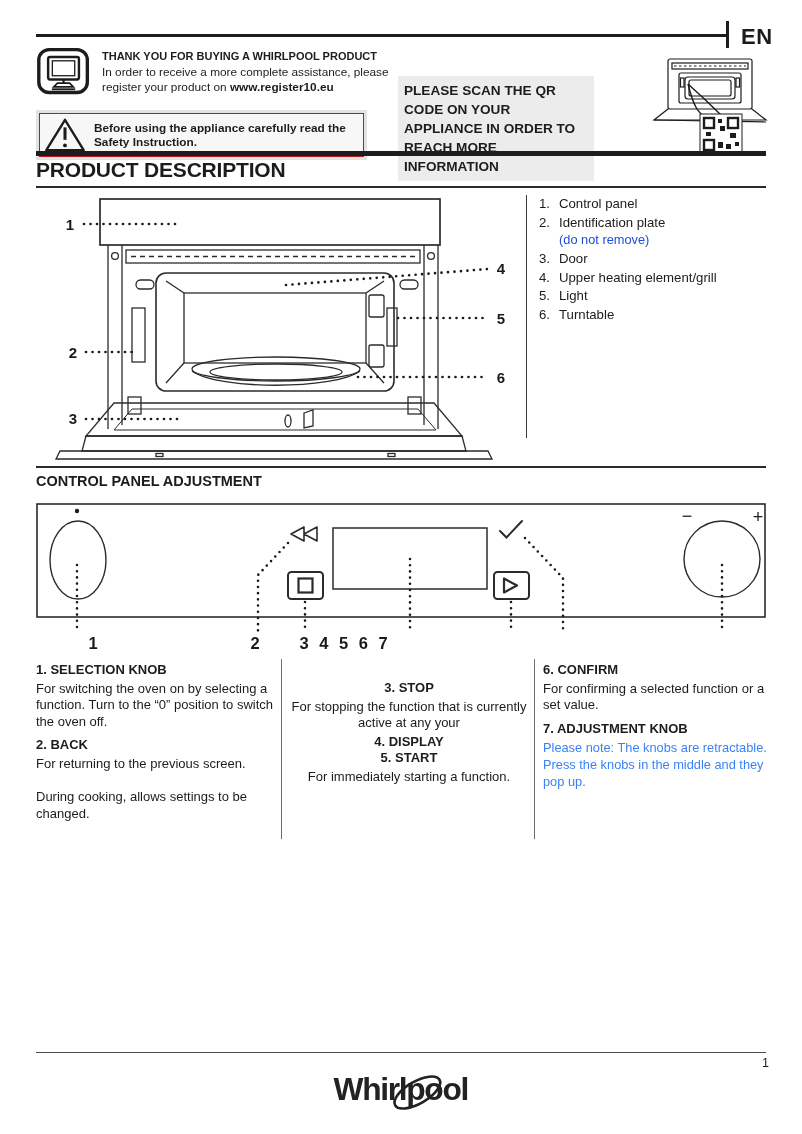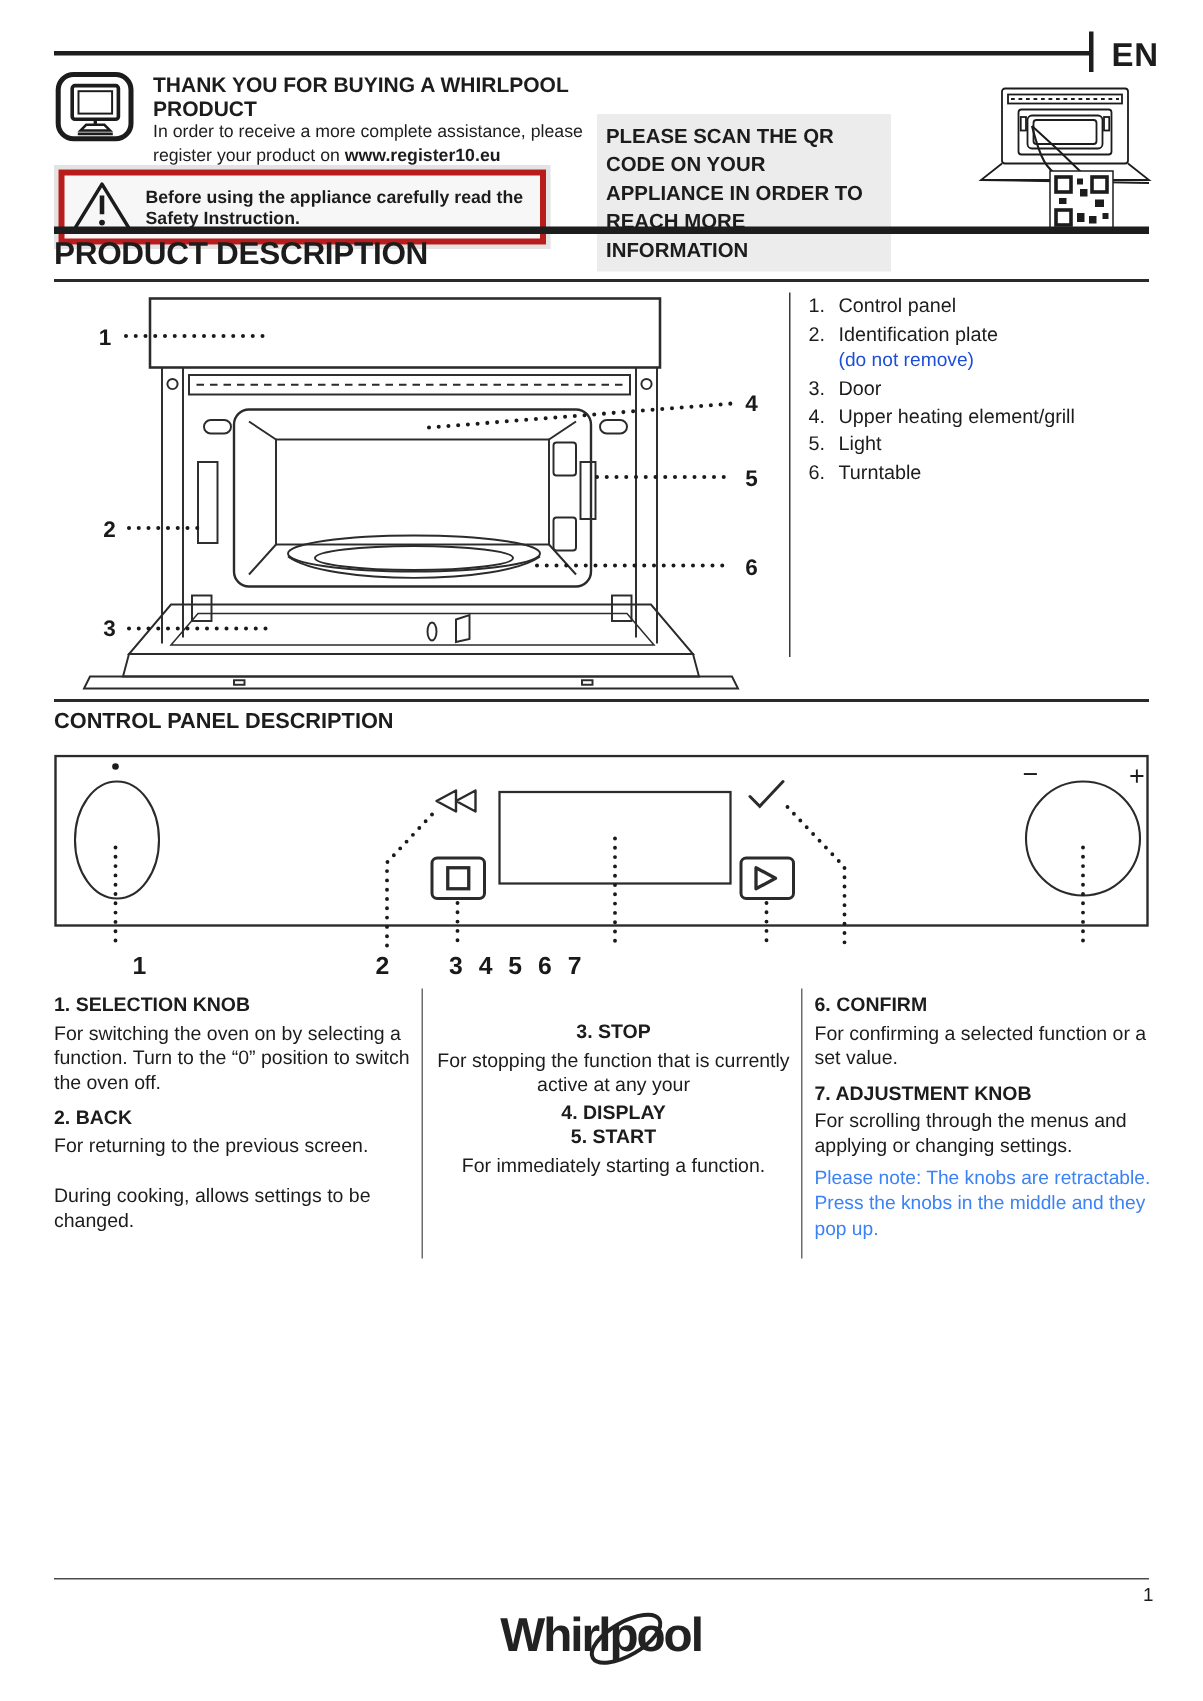--- a/index.html
+++ b/index.html
@@ -6,24 +6,24 @@
   .page{position:relative;width:802px;height:1134px;background:#fff;
         font-family:"Liberation Sans",sans-serif;color:#1c1c1c;overflow:hidden;}
   .abs{position:absolute;}
   .rule{background:#1d1d1d;}
   
   .top-rule{left:36px;top:34px;width:690px;height:3px;}
   .top-tick{left:726px;top:21px;width:3px;height:27px;}
   .lang{left:741px;top:24px;font-size:22px;font-weight:700;letter-spacing:.5px;}
   .thanks{left:36px;top:47px;width:356px;display:flex;gap:10px;}
   .thanks-text{font-size:11.8px;line-height:15.5px;padding-top:2px;}
-  .thanks-title{font-weight:700;font-size:14px;}
+  .thanks-title{font-weight:700;font-size:11px;}
   .url{font-weight:700;}
   .safety{left:36px;top:110px;width:331px;background:#e3e3e3;padding:3px;box-sizing:border-box;}
-  .safety-in{background:#f7f7f7;border:4px solid #b91c1c;display:flex;align-items:center;gap:8px;
+  .safety-in{background:#f7f7f7;border:1px solid #b91c1c;display:flex;align-items:center;gap:8px;
              padding:3px 6px 3px 4px;min-height:34px;box-sizing:border-box;}
   .safety-txt{font-size:11.8px;font-weight:700;line-height:14.5px;}
   .qrbox{left:398px;top:76px;width:196px;background:#ececec;padding:5px 6px;box-sizing:border-box;}
   .qrbox-txt{font-size:13.6px;font-weight:700;line-height:19px;}
   
   .bar{left:36px;top:151px;width:730px;height:5px;}
   .pd-title{left:36px;top:158px;font-size:21px;font-weight:700;letter-spacing:-.2px;}
   .pd-underline{left:36px;top:186px;width:730px;height:1.6px;background:#2a2a2a;}
   .cpd-rule{left:36px;top:466px;width:730px;height:1.6px;background:#2a2a2a;}
   .cpd-title{left:36px;top:473px;font-size:14.5px;font-weight:700;}
@@ -208,21 +208,21 @@
       <span class="num">5.</span>
       <span>Light</span>
     </div>
     <div class="part">
       <span class="num">6.</span>
       <span>Turntable</span>
     </div>
   </div>
 
   <div class="abs cpd-rule"></div>
-  <div class="abs cpd-title">CONTROL PANEL DESCRIPTION</div>
+  <div class="abs cpd-title">CONTROL PANEL ADJUSTMENT</div>
 
   <div class="abs" style="left:36px;top:503px;">
     <svg width="730" height="150" viewBox="0 0 730 150">
       <rect x="1" y="1" width="728" height="113" fill="none" stroke="#2b2b2b" stroke-width="1.6"></rect>
       <g fill="none" stroke="#2b2b2b">
         <ellipse cx="42" cy="57" rx="28" ry="39" stroke-width="1.4"></ellipse>
         <circle cx="41" cy="8" r="2.2" fill="#1c1c1c" stroke="none"></circle>
         <path d="M281 24 L268 31 L281 38 Z M268 24 L255 31 L268 38 Z" stroke-width="1.6" stroke-linejoin="round"></path>
         <rect x="252" y="69" width="35" height="27" rx="3.5" stroke-width="2"></rect>
         <rect x="262.5" y="75.5" width="14" height="14" stroke-width="2.2"></rect>
@@ -269,21 +269,20 @@
     <p style="margin-bottom:2px">For stopping the function that is currently active at any your</p>
     <h4 style="margin-bottom:0">4. DISPLAY</h4>
     <h4>5. START</h4>
     <p>For immediately starting a function.</p>
   </div>
 
   <div class="abs legend col3">
     <h4>6. CONFIRM</h4>
     <p>For confirming a selected function or a set value.</p>
     <h4>7. ADJUSTMENT KNOB</h4>
-    <p style="margin-bottom:4px">For scrolling through the menus and applying or changing settings.</p>
     <div class="note">Please note: The knobs are retractable. Press the knobs in the middle and they pop up.</div>
   </div>
 
   <div class="abs foot-rule"></div>
   <div class="abs pagenum">1</div>
   <div class="abs" style="left:330px;top:1060px;">
     <svg width="150" height="58" viewBox="0 0 170 64">
       <text x="4" y="45" font-size="36" font-weight="700" letter-spacing="-1.5" fill="#222">Whirlpool</text>
       <ellipse cx="99" cy="36" rx="29" ry="12.5" fill="none" stroke="#222" stroke-width="3" transform="rotate(-30 99 36)"></ellipse>
     </svg>

